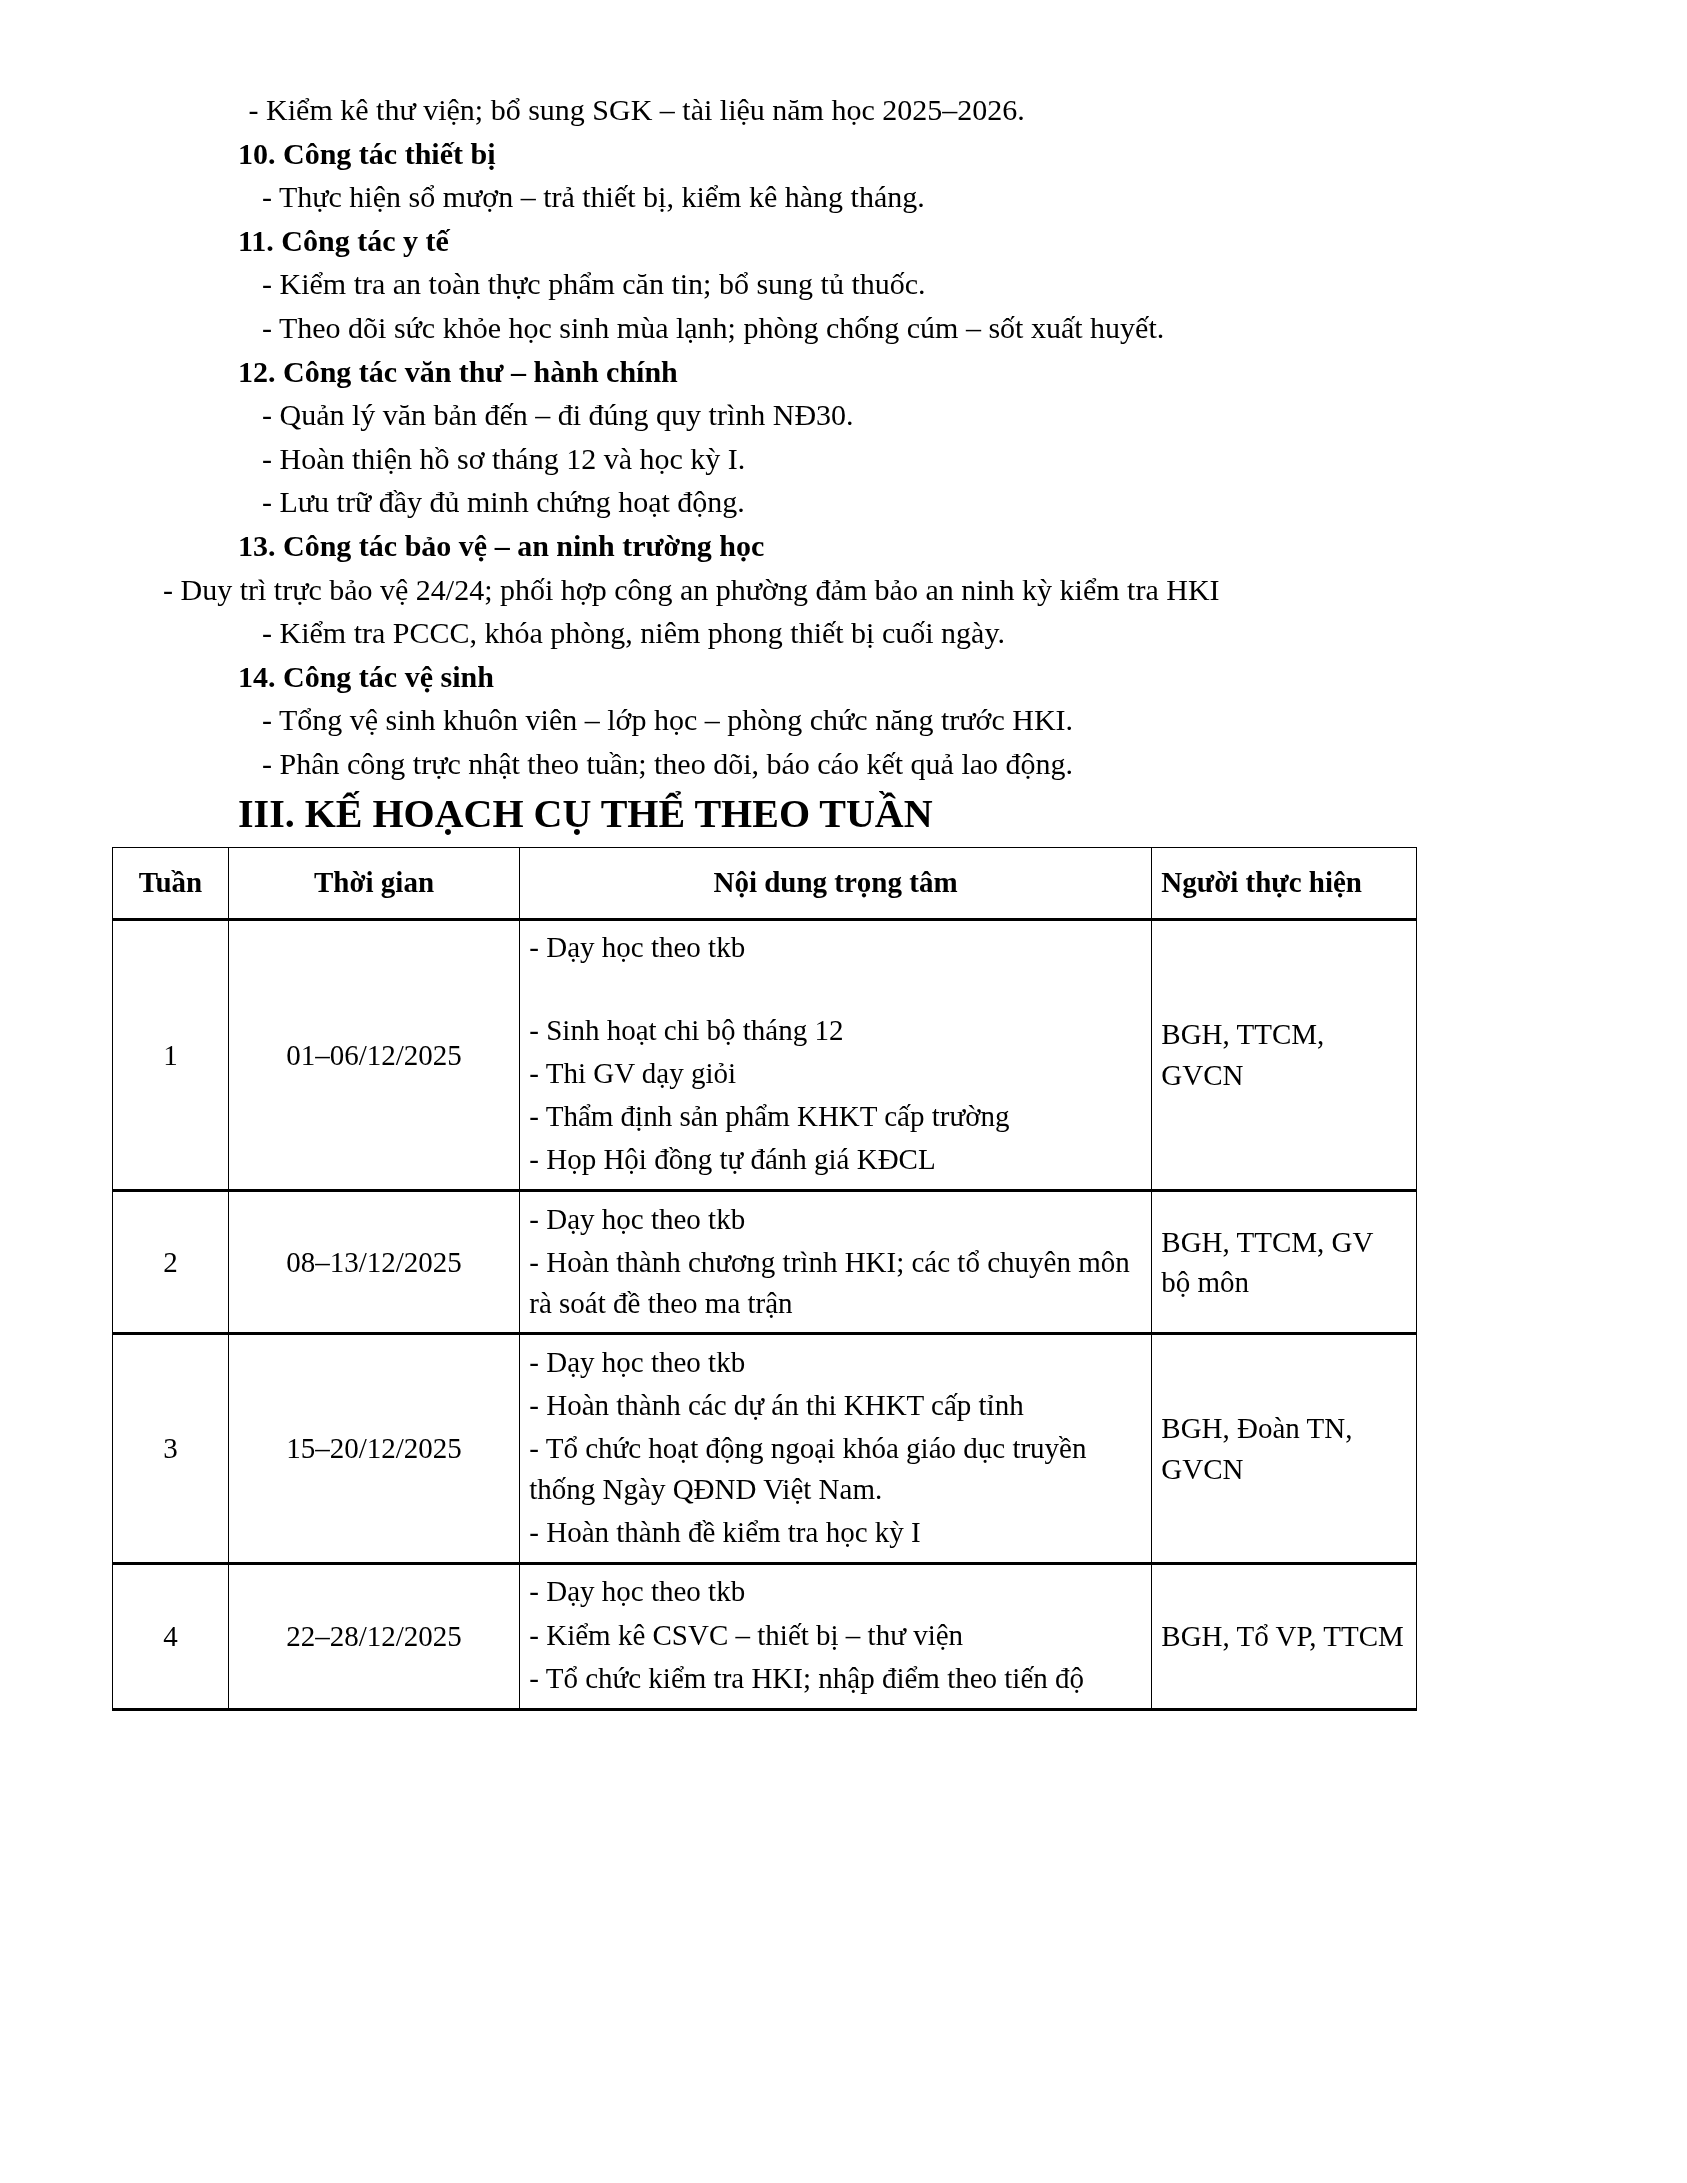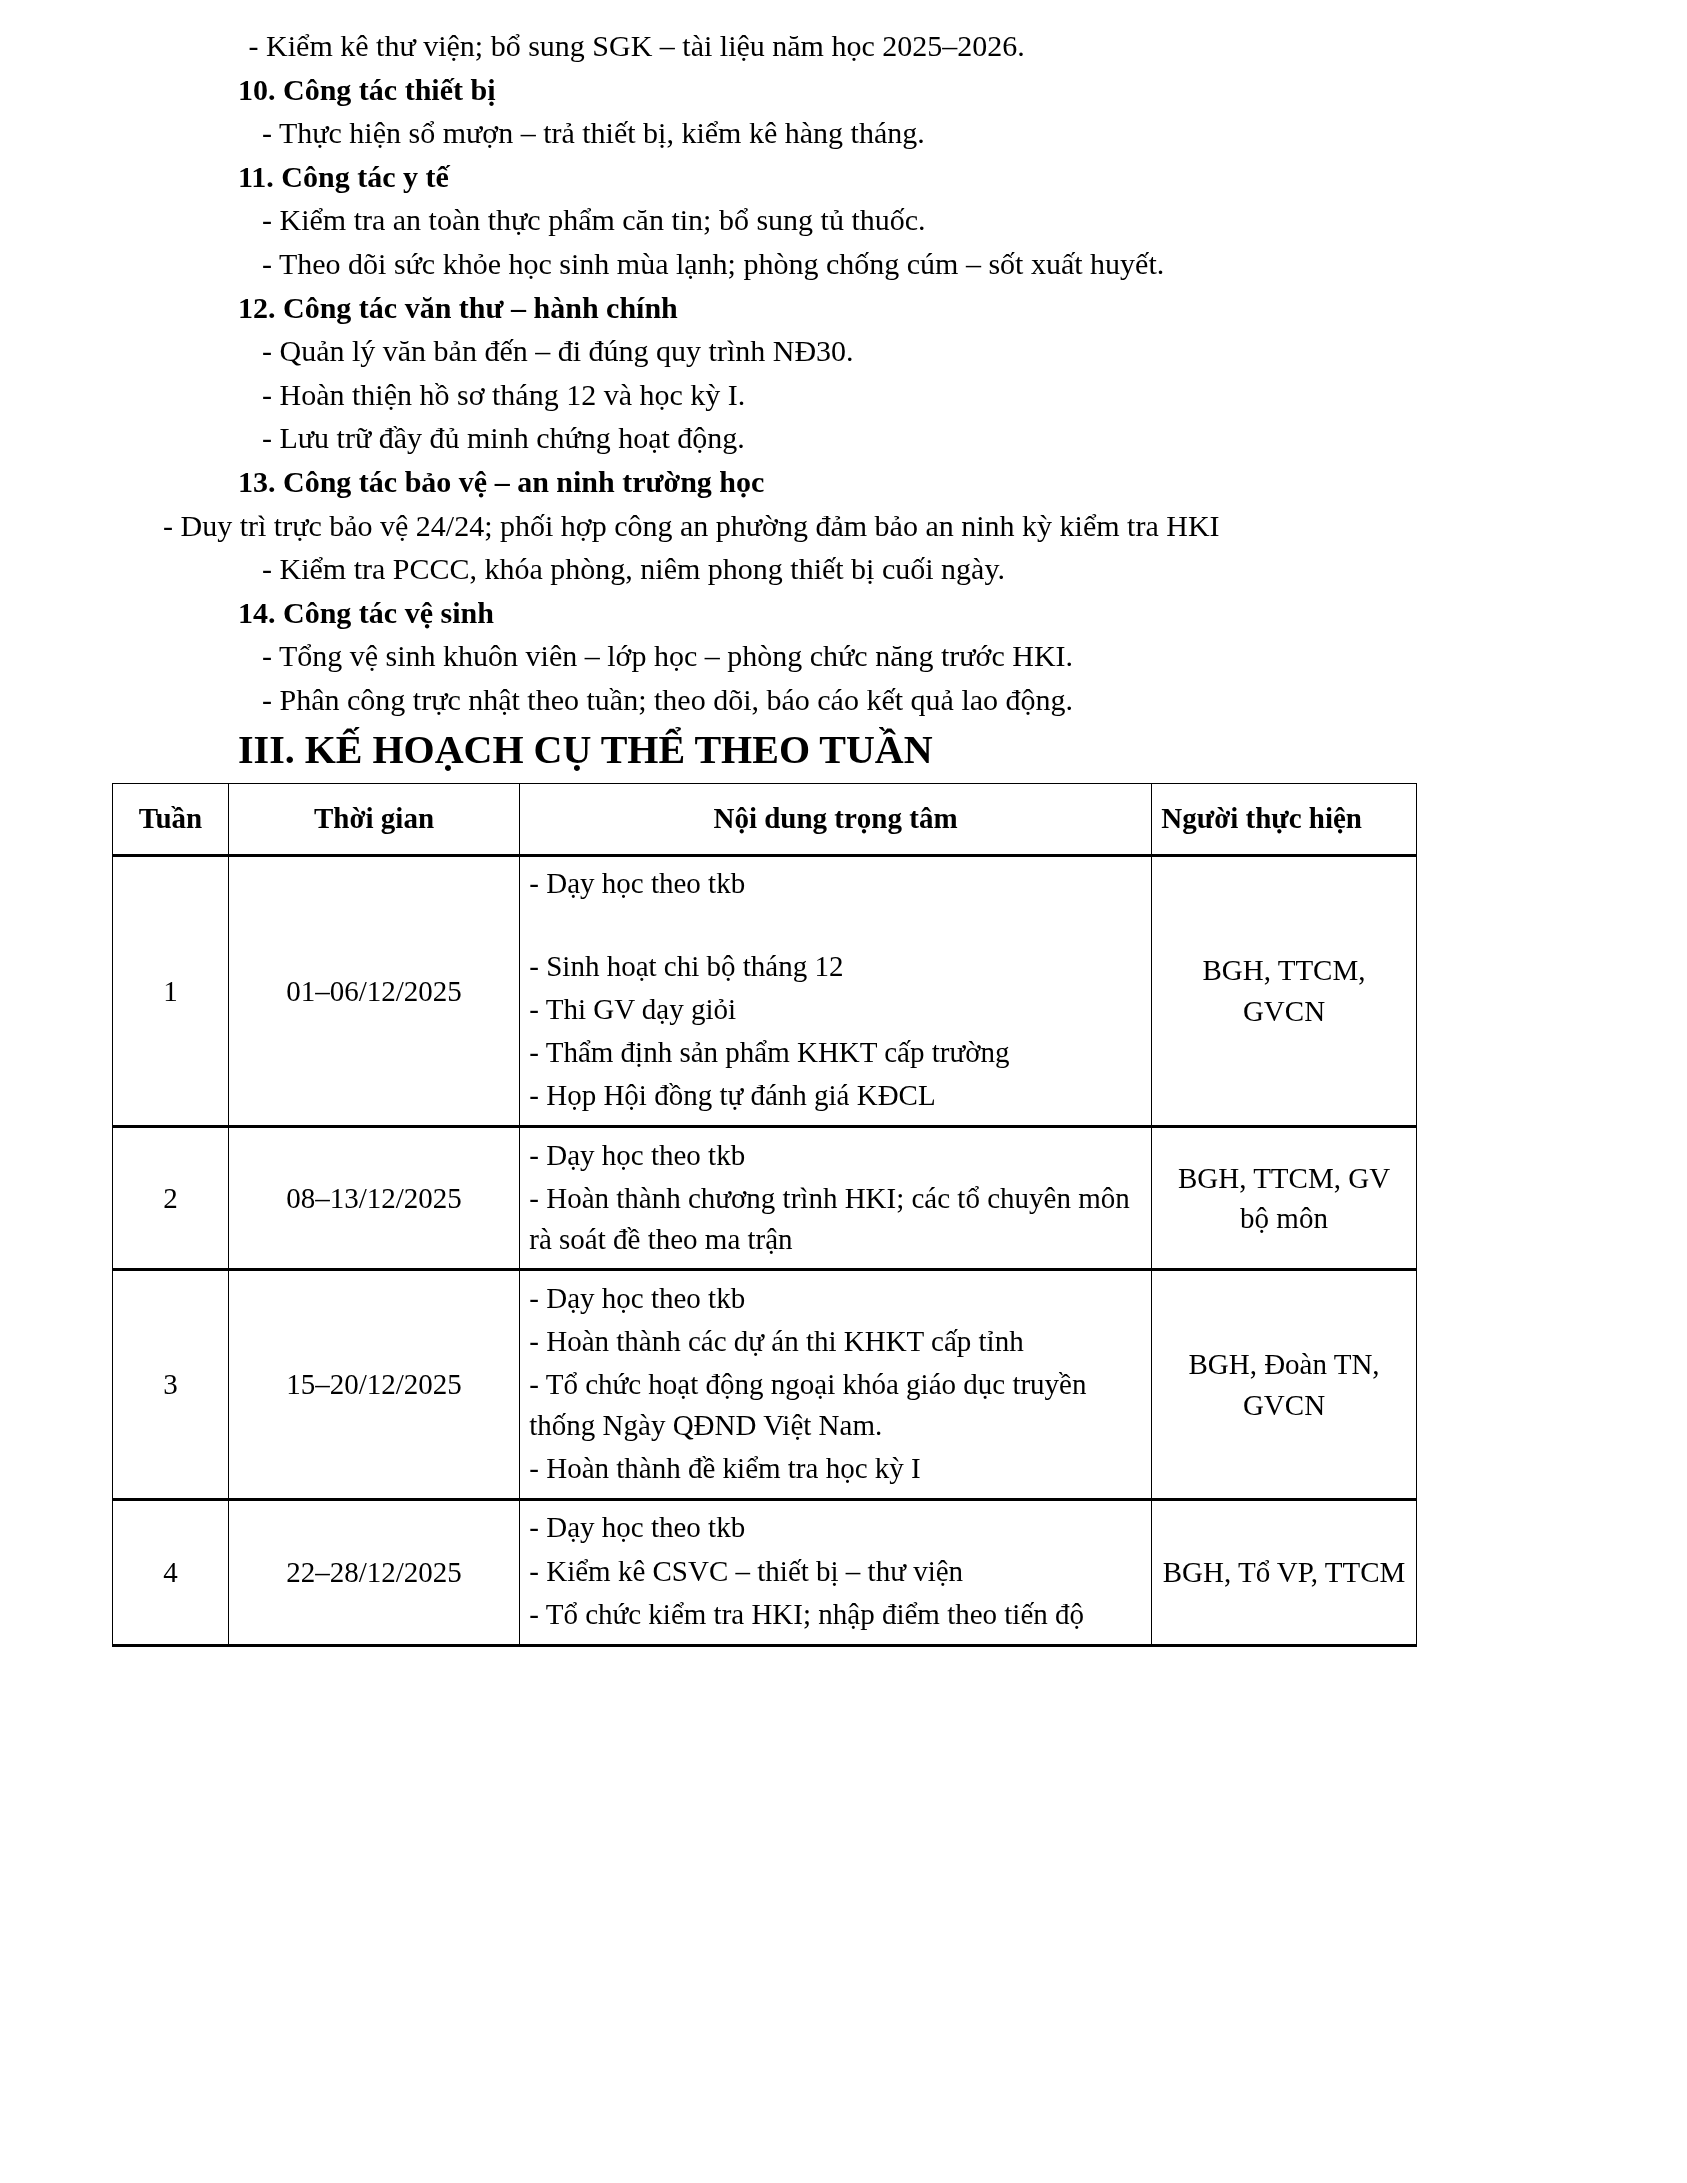--- a/index.html
+++ b/index.html
@@ -15,21 +15,21 @@
     color: #000000;
     position: relative;
     overflow: hidden;
   }
   .page {
     position: absolute;
     left: 0;
     top: 0;
     width: 1571px;
     height: 2183px;
-    padding: 26px 198px 0 238px;
+    padding: 90px 198px 0 238px;
   }
   .sec-head {
     font-size: 30px;
     font-weight: bold;
     line-height: 1.32;
     margin: 0 0 4px 0;
     text-indent: 0;
   }
   .bullet {
     font-size: 30px;
@@ -92,21 +92,21 @@
   }
   table.plan tbody tr:first-child td {
     border-top: none;
   }
   table.plan tbody tr:last-child td {
     border-bottom: 3.3px solid #000;
   }
   .col-week  { width: 116px;  text-align: center; }
   .col-time  { width: 291px;  text-align: center; }
   .col-body  { width: 632px;  text-align: left; }
-  .col-who   { width: 265px;  text-align: center; }
+  .col-who   { width: 265px;  text-align: left; }
   .cell-list { margin: 0; padding: 0; list-style: none; }
   .cell-list li { margin: 0 0 2.6px 0; }
   .cell-list li.gap { margin-top: 42px; }
 </style>
 </head>
 <body>
 
 <div class="page">
 
   <p class="first-line">- Kiểm kê thư viện; bổ sung SGK – tài liệu năm học 2025–2026.</p>

